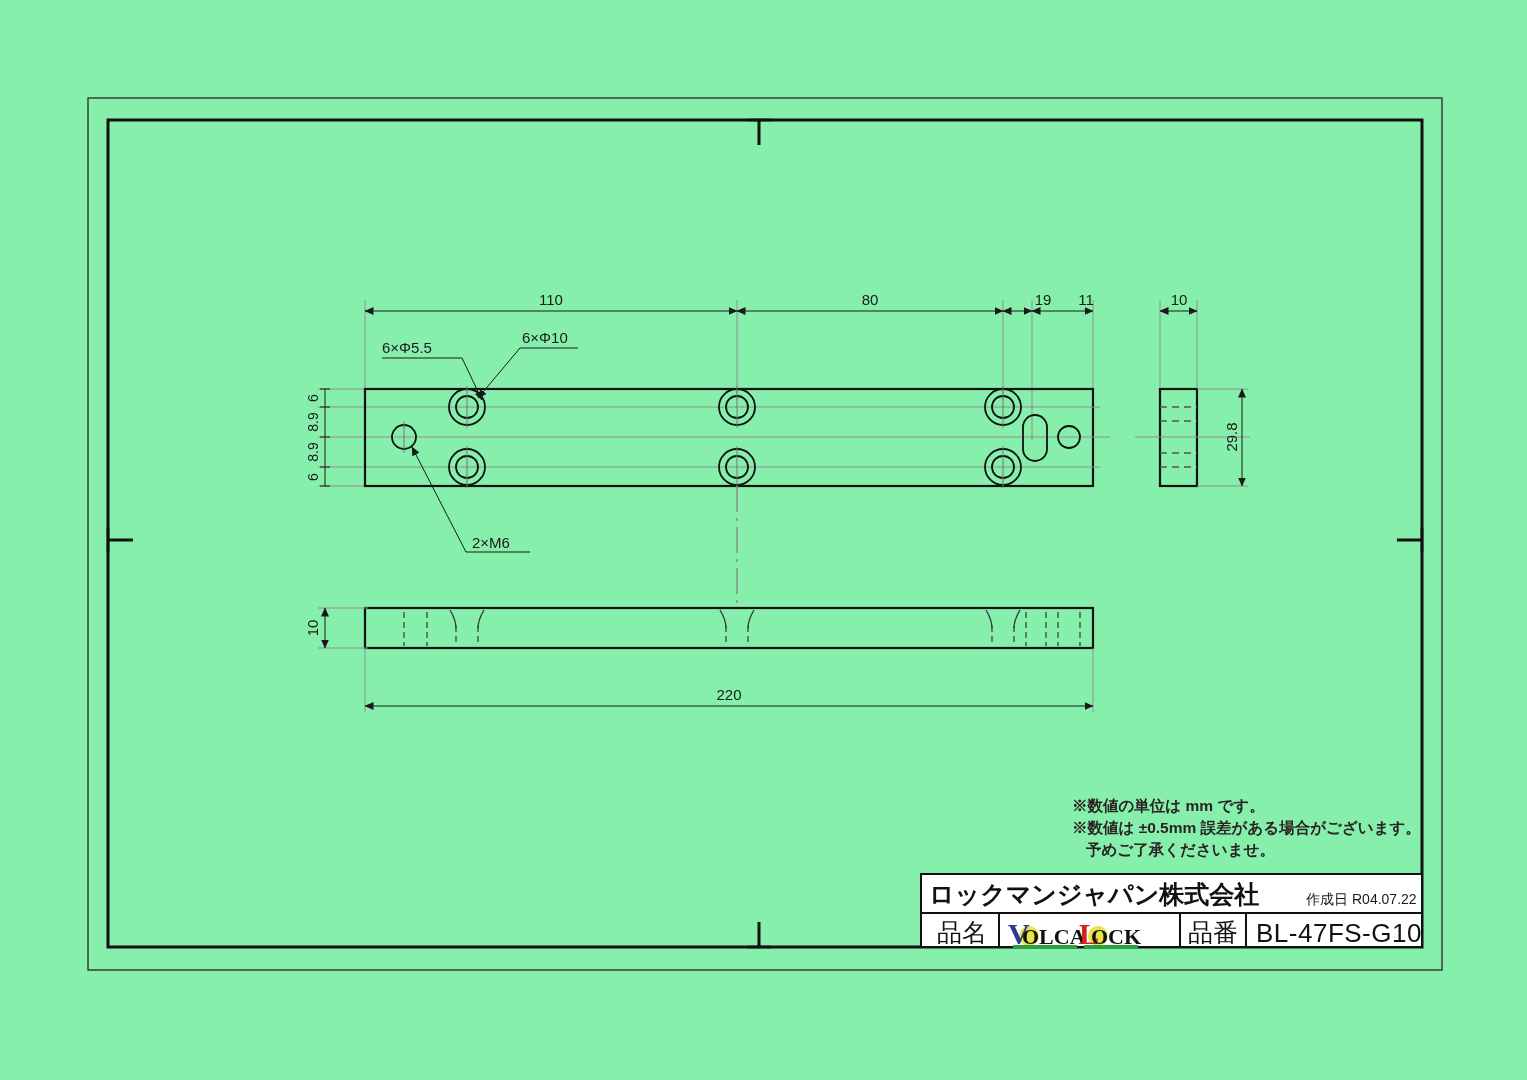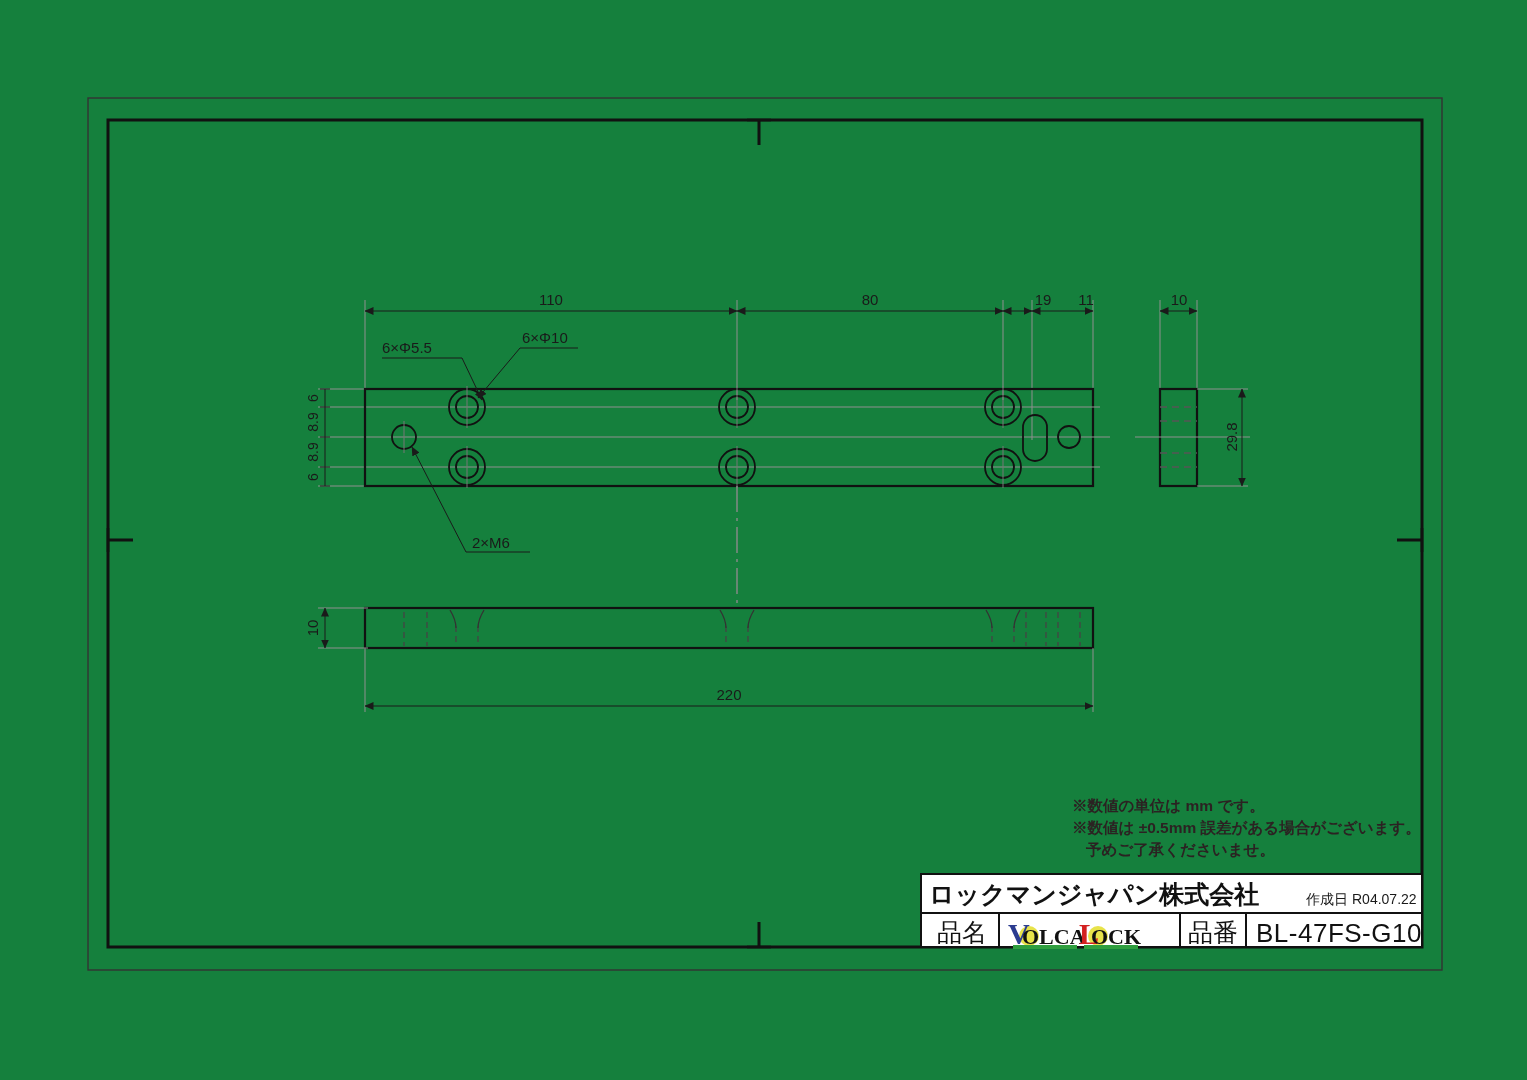--- a/index.html
+++ b/index.html
@@ -5,21 +5,21 @@
   html, body {
     margin: 0;
     padding: 0;
     background: #ffffff;
     font-family: "Liberation Sans", sans-serif;
   }
   #sheet {
     position: relative;
     width: 1527px;
     height: 1080px;
-    background: #15803d;
+    background: #86efac;
     overflow: hidden;
     text-align: center;
   }
   #drawing-svg {
     position: absolute;
     left: 0;
     top: 0;
     width: 1527px;
     height: 1080px;
   }

